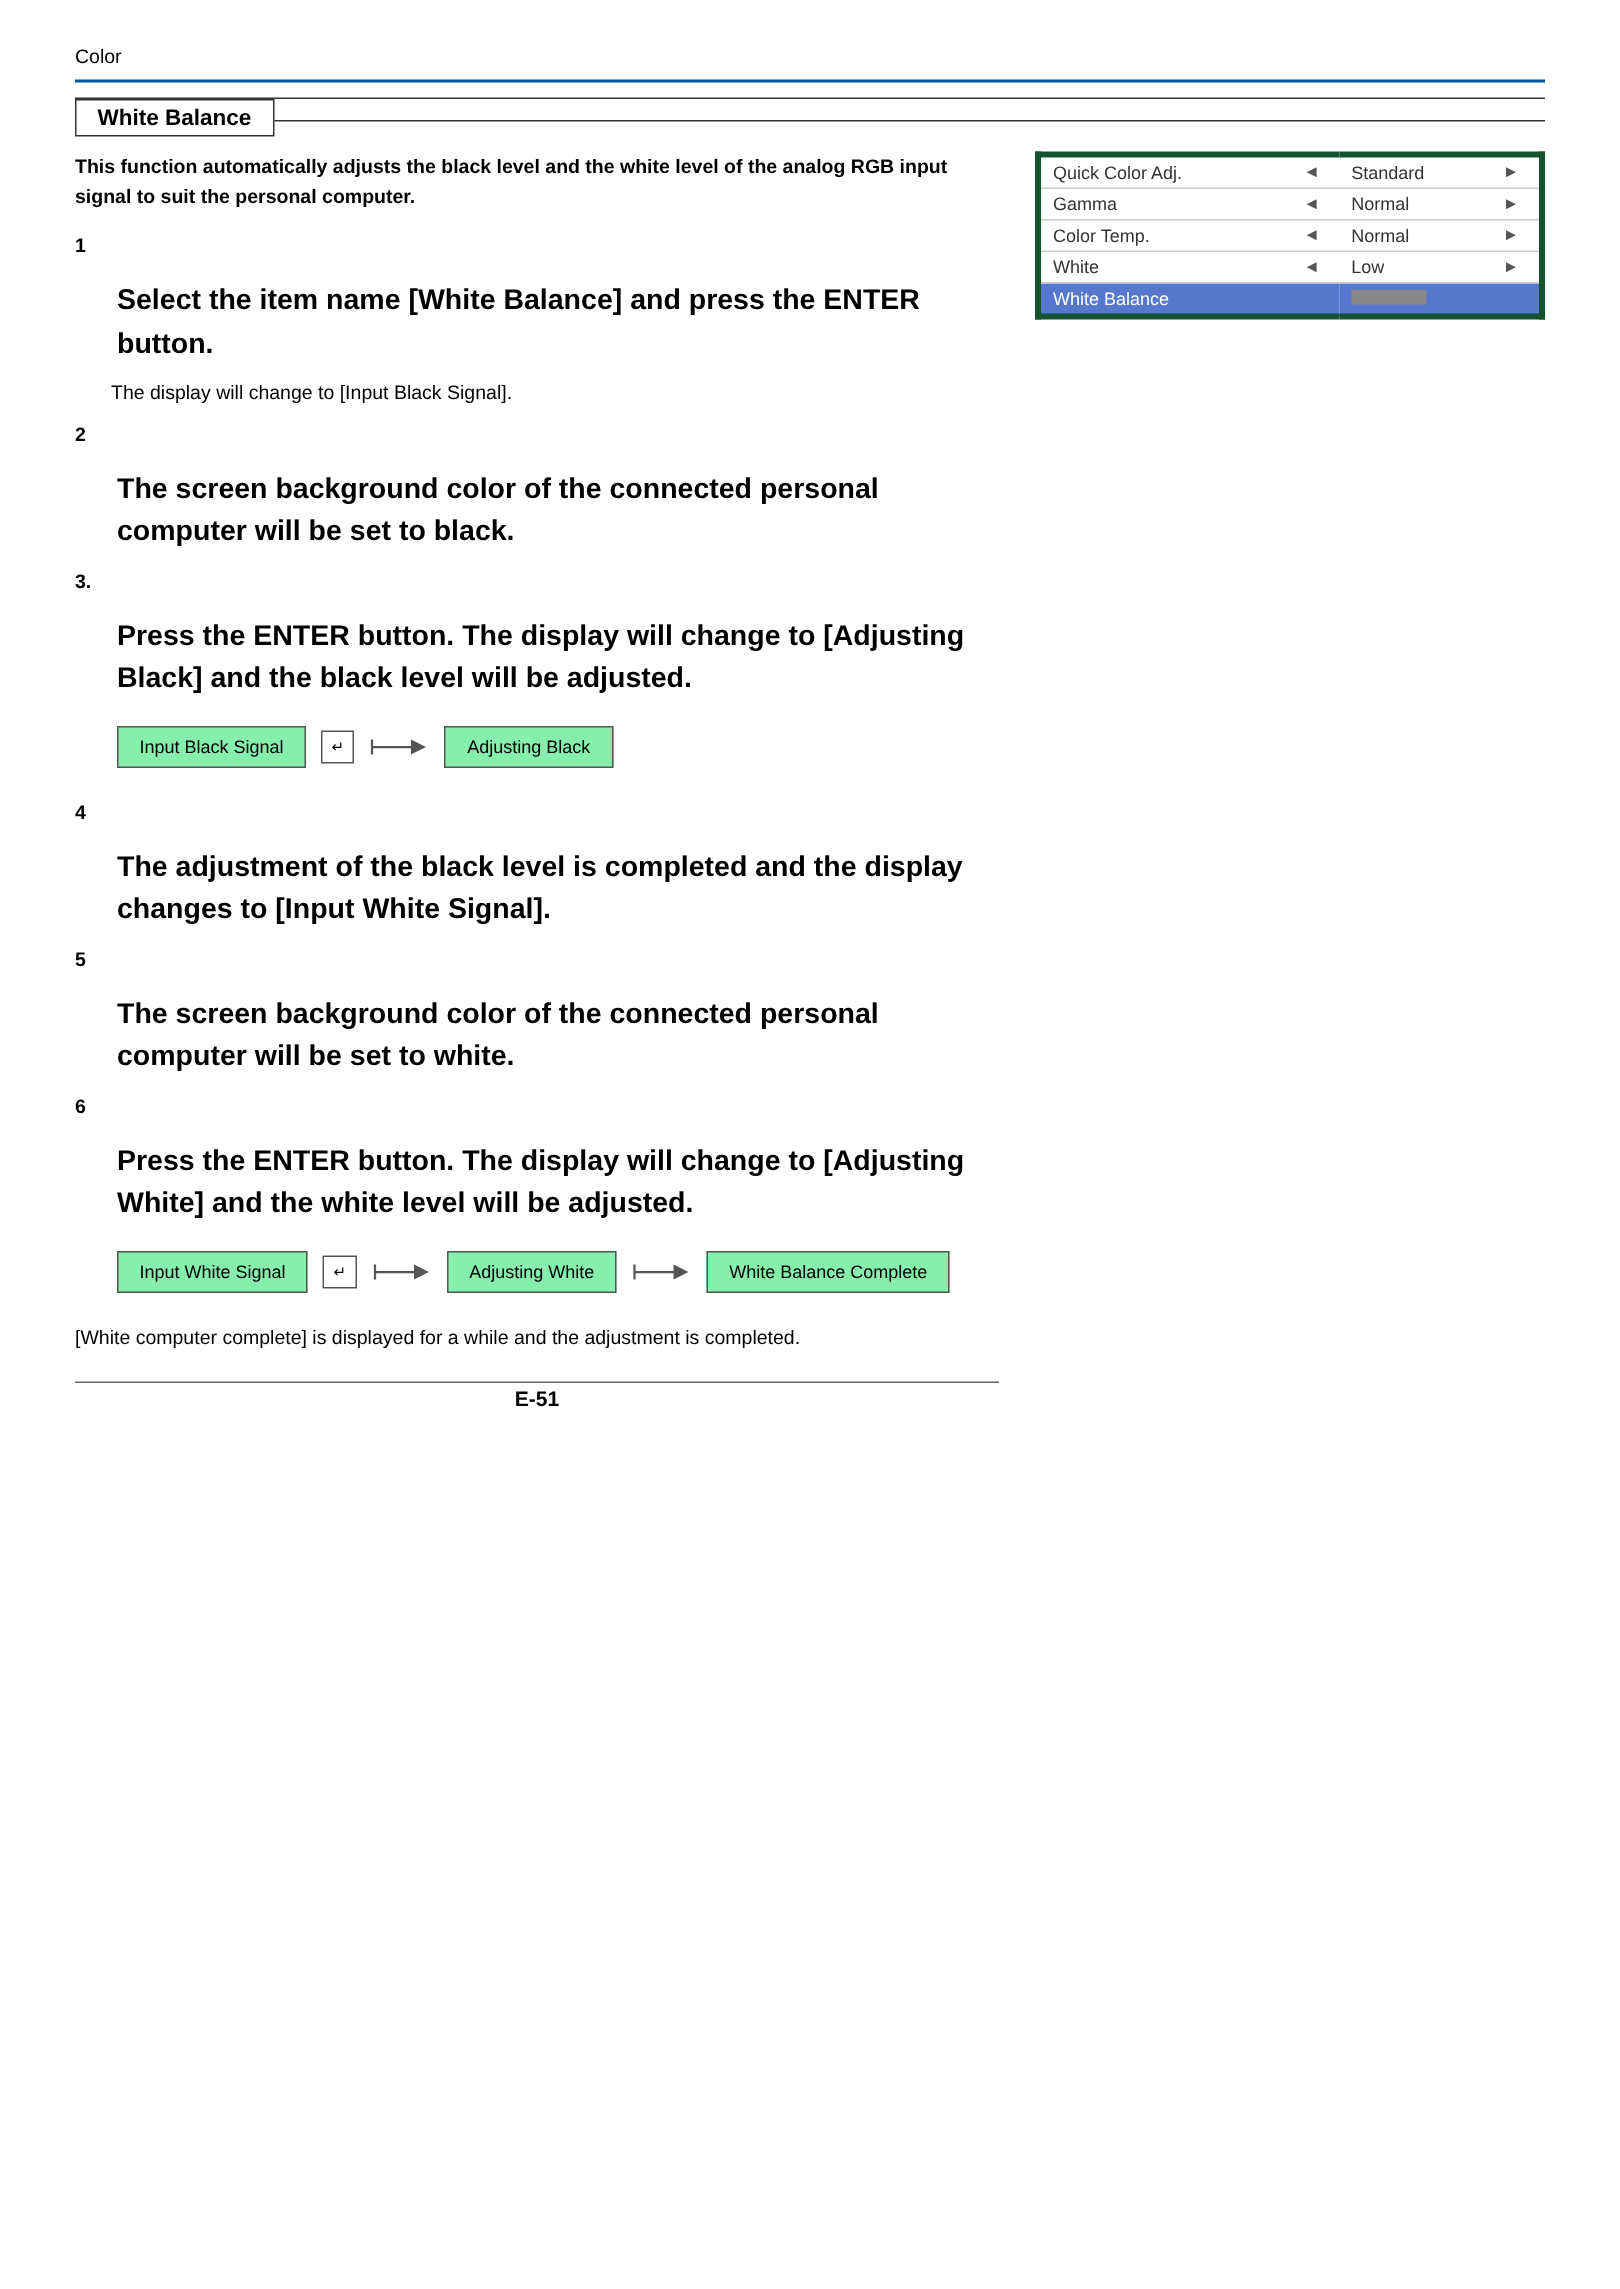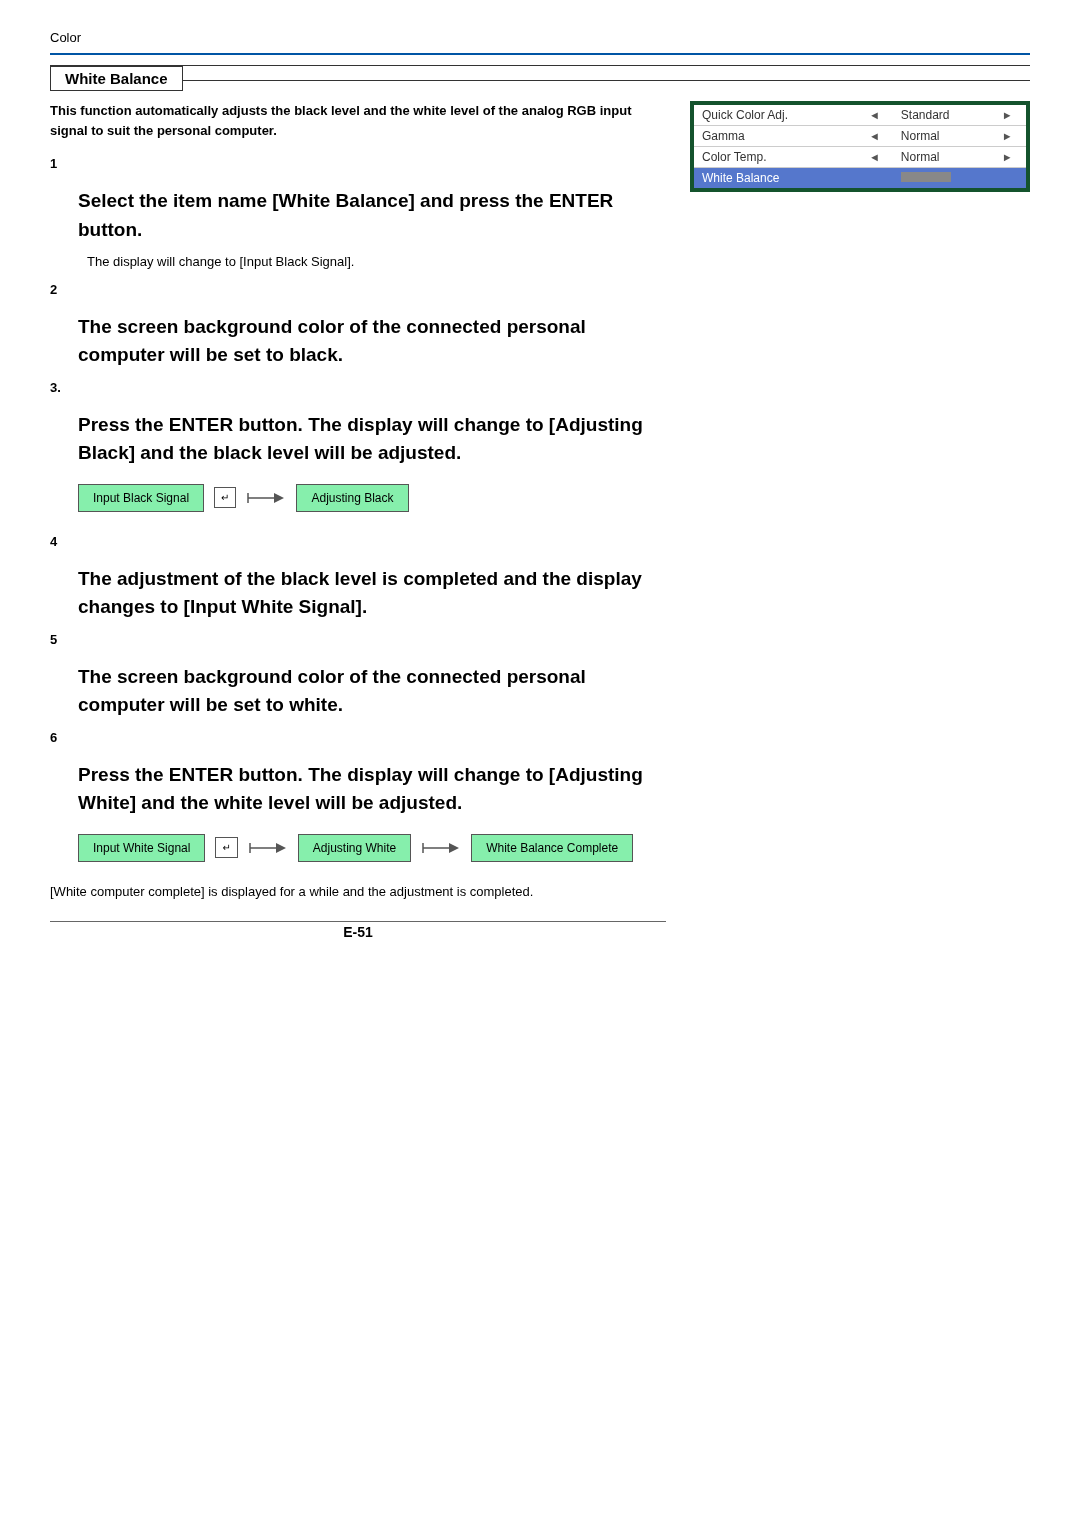--- a/index.html
+++ b/index.html
@@ -85,21 +85,21 @@
     .step-text {
       font-size: 19px;
       margin-top: 33px;
     }
 
     .step-text b {
       font-weight: bold;
     }
 
     .sub-step {
-      margin-left: 37px;
+      margin-left: 24px;
       font-size: 13px;
       margin-bottom: 8px;
       line-height: 1.5;
     }
 
     
     .menu-table {
       border: 4px solid #14532d;
       font-size: 12px;
       border-collapse: collapse;
@@ -287,20 +287,26 @@
             <td class="col-arrow">◄</td>
             <td class="col-val">Normal</td>
             <td class="col-arrow2">►</td>
           </tr>
           <tr>
             <td class="col-name">Color Temp.</td>
             <td class="col-arrow">◄</td>
             <td class="col-val">Normal</td>
             <td class="col-arrow2">►</td>
           </tr>
+          <tr>
+            <td class="col-name">White</td>
+            <td class="col-arrow">◄</td>
+            <td class="col-val">Low</td>
+            <td class="col-arrow2">►</td>
+          </tr>
           <tr class="menu-row-highlight">
             <td class="col-name">White Balance</td>
             <td class="col-arrow"></td>
             <td class="col-val"><span class="wb-progress"></span></td>
             <td class="col-arrow2"></td>
           </tr>
         </tbody>
     </table>
   </div>
 </div>

